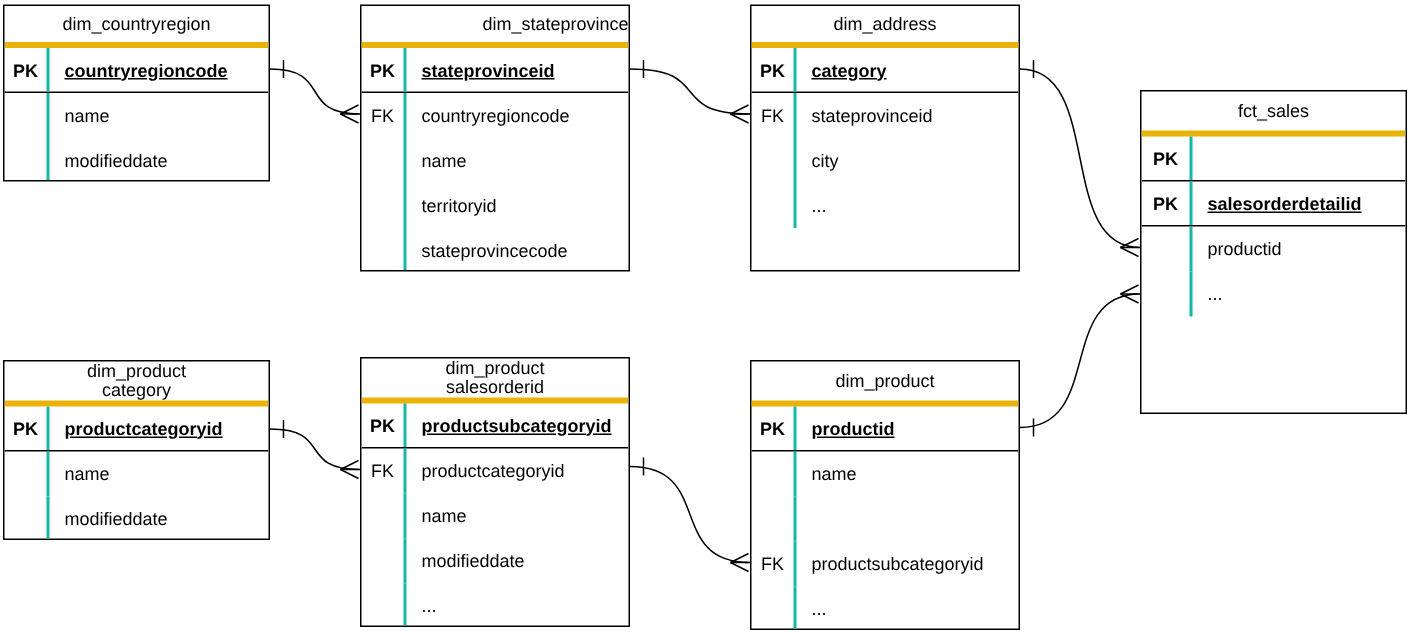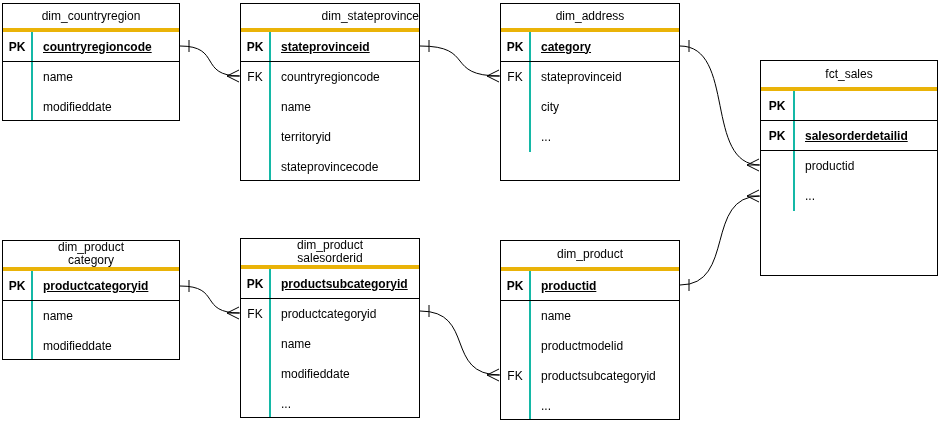--- a/index.html
+++ b/index.html
@@ -269,21 +269,20 @@
         <span class="kcell pk" style="width: 30px;">PK</span>
         <span class="ncell pk">productid</span>
       </div>
       <div class="er-attrs">
         <div class="er-row">
           <span class="kcell" style="width: 30px;"></span>
           <span class="ncell">name</span>
         </div>
         <div class="er-row">
           <span class="kcell" style="width: 30px;"></span>
-          <span class="ncell">productmodelid</span>
         </div>
         <div class="er-row">
           <span class="kcell" style="width: 30px;">FK</span>
           <span class="ncell">productsubcategoryid</span>
         </div>
         <div class="er-row">
           <span class="kcell" style="width: 30px;"></span>
           <span class="ncell">...</span>
         </div>
       </div>

